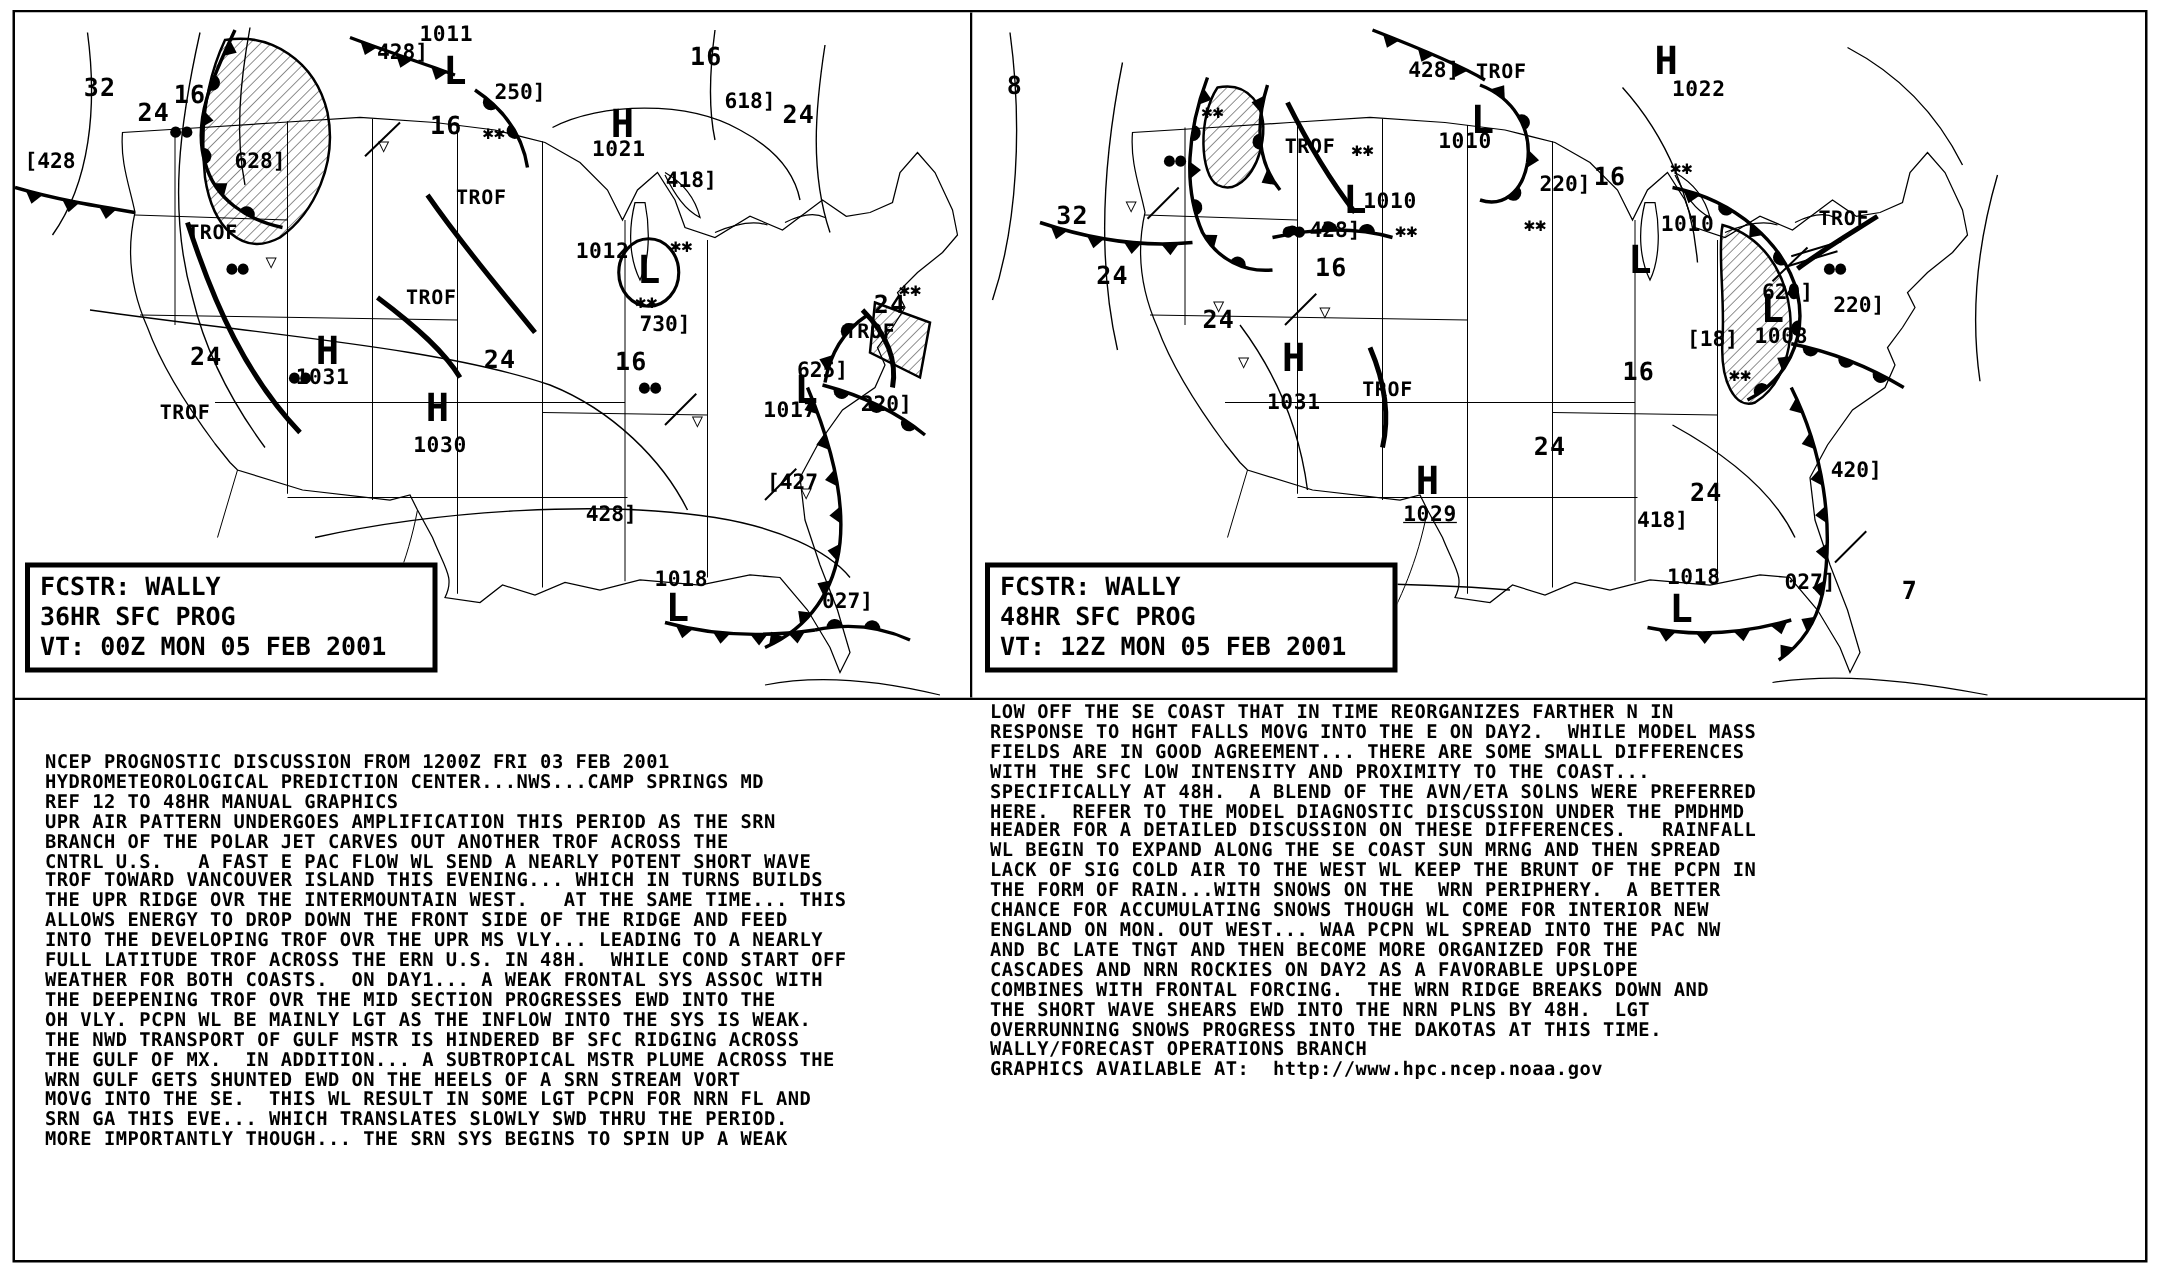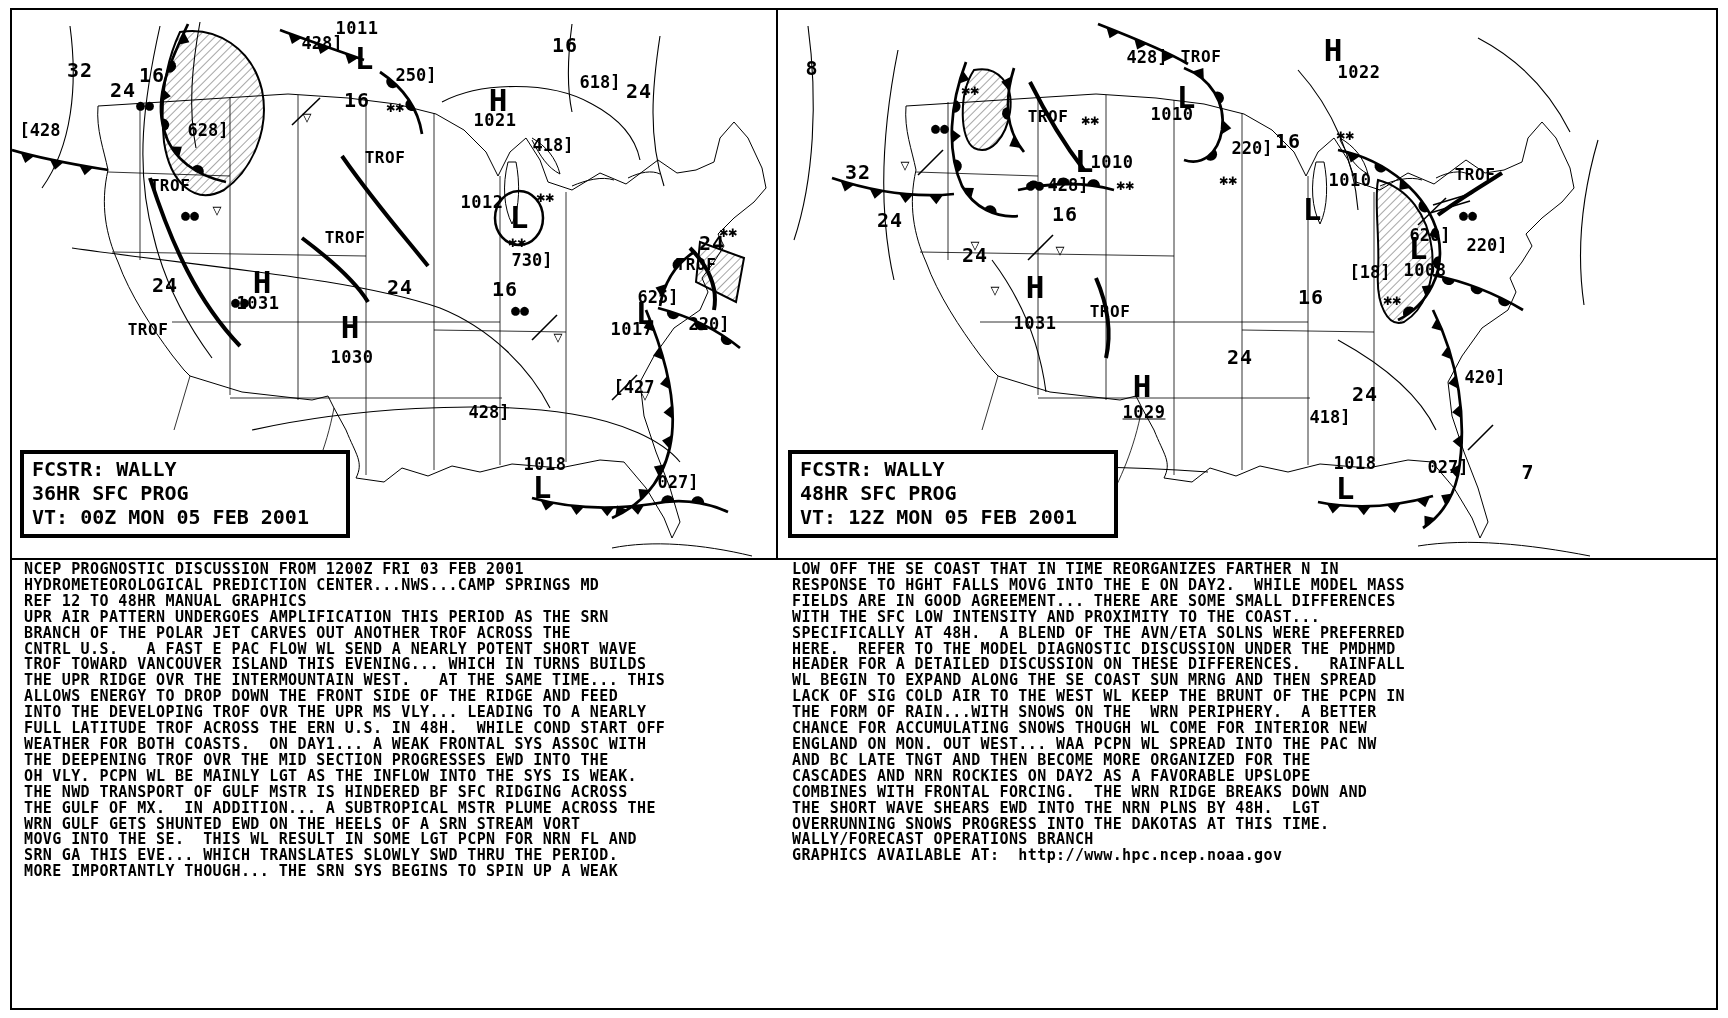--- a/index.html
+++ b/index.html
@@ -19,21 +19,21 @@
   .k-H{font-size:31px;}
   .k-L{font-size:31px;}
   .k-t{font-size:16px;letter-spacing:0.5px;}
   .k-s{font-size:15px;}
   .fcstr-box{position:absolute;width:306px;border:4px solid #000;background:#fff;padding:3px 8px 5px 8px;z-index:5;}
   .fcstr-box div{font-size:20px;line-height:24px;font-weight:700;white-space:pre;}
   .p0 .fcstr-box{left:8px;top:440px;}
   .p1 .fcstr-box{left:10px;top:440px;}
   .discussion{position:absolute;left:0;top:552px;width:100%;}
   .col{position:absolute;top:0;}
-  .col.left{left:12px;}
+  .col.left{left:24px;margin-top:40px;}
   .col.right{left:780px;}
   .tline{font-size:15px;line-height:15.9px;font-weight:700;letter-spacing:0.4px;white-space:pre;}
 </style>
 </head>
 <body>
 
 <div class="sheet">
   <div class="maps-row">
 
     <section class="map-panel p0">

